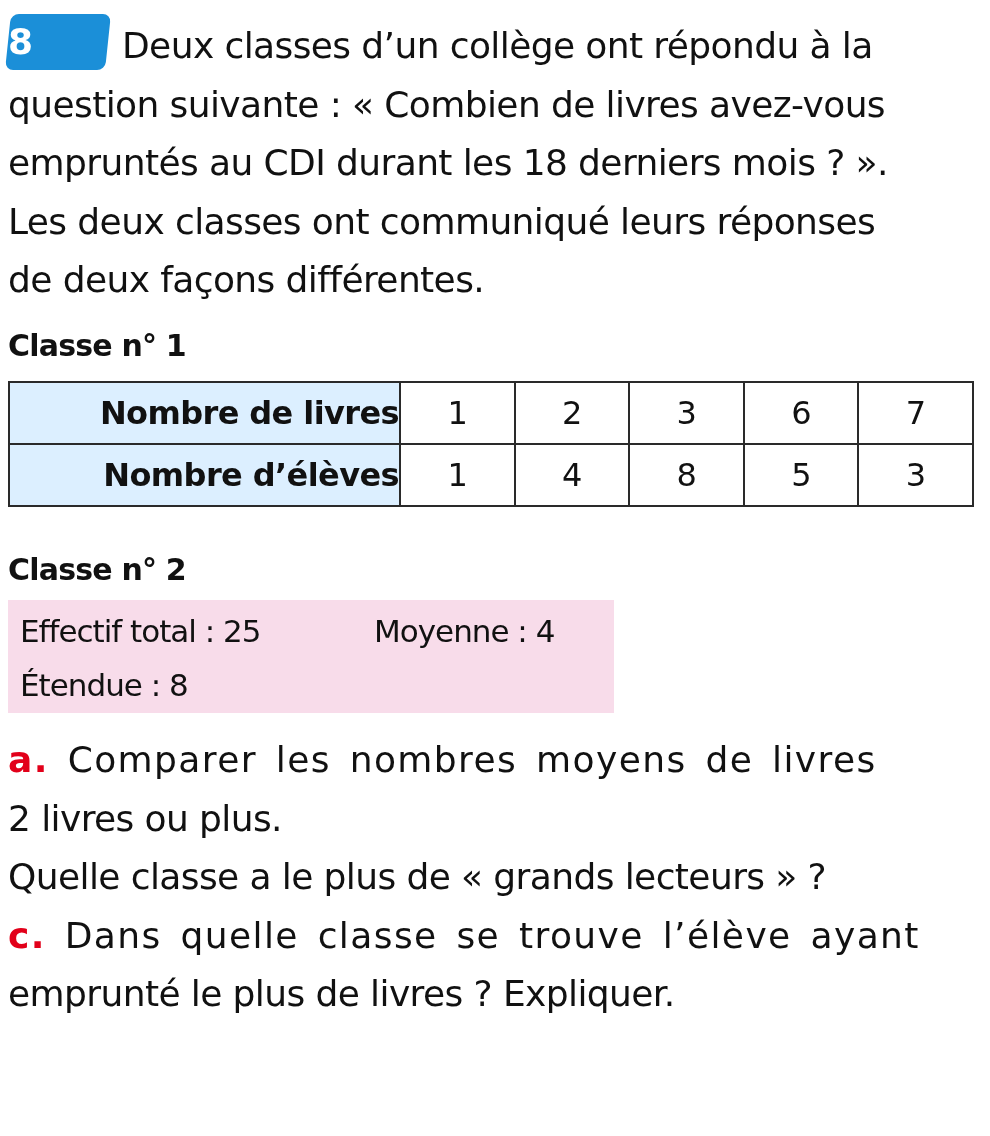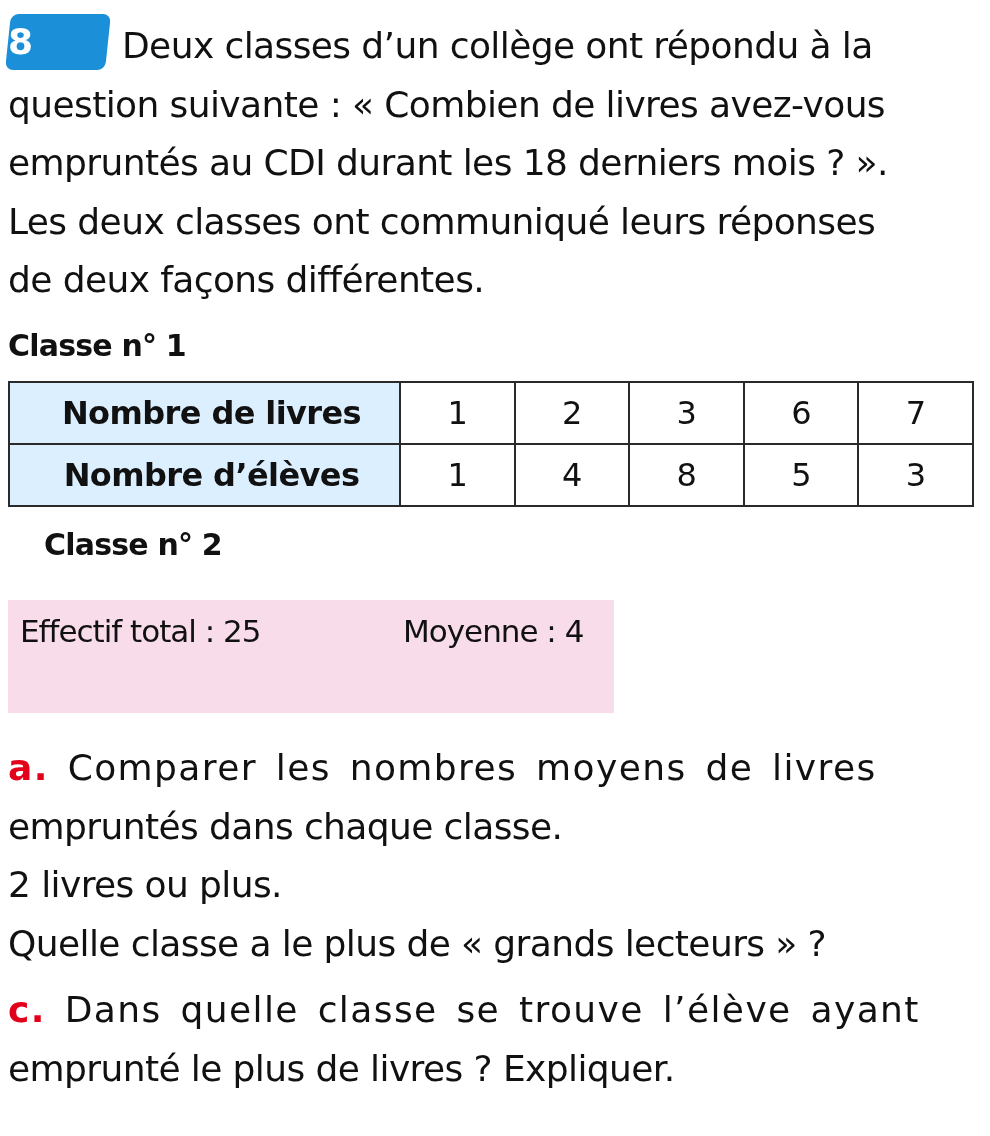--- a/index.html
+++ b/index.html
@@ -26,33 +26,33 @@
       letter-spacing: -0.8px; margin: 0;
     }
     table.t1 {
       position: absolute; top: 381px; left: 0; width: 966px;
       border-collapse: collapse; font-size: 32px; letter-spacing: -0.6px;
     }
     table.t1 td {
       border: 2px solid #2a2a2a; height: 60px; padding: 0; text-align: center;
     }
     table.t1 td.rowhead {
-      background: #dcefff; text-align: center; padding-left: 14px; width: 375px;
+      background: #dcefff; text-align: right; padding-left: 14px; width: 375px;
       font-weight: bold;
     }
     .stats {
       position: absolute; top: 600px; left: 0; width: 606px; height: 113px;
       background: #f8dcea;
       display: grid; grid-template-columns: 354px 1fr; grid-template-rows: 54px 54px;
       padding-left: 12px; box-sizing: border-box; padding-top: 4px;
-      font-size: 31px; letter-spacing: -1px; align-items: center; gap: 29px;
+      font-size: 31px; letter-spacing: -1px; align-items: center;
     }
     .questions { position: absolute; top: 731px; left: 0; width: 966px; }
     .qletter { color: #e2001a; font-weight: bold; }
-    .para.spread { letter-spacing: 1.4px; word-spacing: 6px; margin-top: 8px; }
+    .para.spread { letter-spacing: 1.4px; word-spacing: 6px; }
   </style>
 </head>
 <body>
 
 <div class="page">
 
   <div class="intro">
     <p class="para"><span class="num-badge"><span>8</span></span><span>Deux classes d’un collège ont répondu à la</span></p>
     <p class="para">question suivante : « Combien de livres avez-vous</p>
     <p class="para">empruntés au CDI durant les 18 derniers mois ? ».</p>
@@ -76,29 +76,29 @@
       <td class="rowhead">Nombre d’élèves</td>
       <td>1</td>
       <td>4</td>
       <td>8</td>
       <td>5</td>
       <td>3</td>
     </tr>
   </tbody>
     </table>
 
-  <h2 class="heading" style="top:527px;margin-left:36px;">Classe n° 2</h2>
+  <h2 class="heading" style="top:552px;">Classe n° 2</h2>
 
   <div class="stats">
     <div>Effectif total : 25</div>
     <div>Moyenne : 4</div>
+    <div>Étendue : 8</div>
   </div>
 
   <div class="questions">
     <p class="para spread"><span class="qletter">a.</span> <span>Comparer les nombres moyens de livres</span></p>
-    <p class="para">empruntés dans chaque classe.</p>
     <p class="para">2 livres ou plus.</p>
     <p class="para">Quelle classe a le plus de « grands lecteurs » ?</p>
     <p class="para spread"><span class="qletter">c.</span> <span>Dans quelle classe se trouve l’élève ayant</span></p>
     <p class="para">emprunté le plus de livres ? Expliquer.</p>
   </div>
 
 </div>
 
 </body></html>

